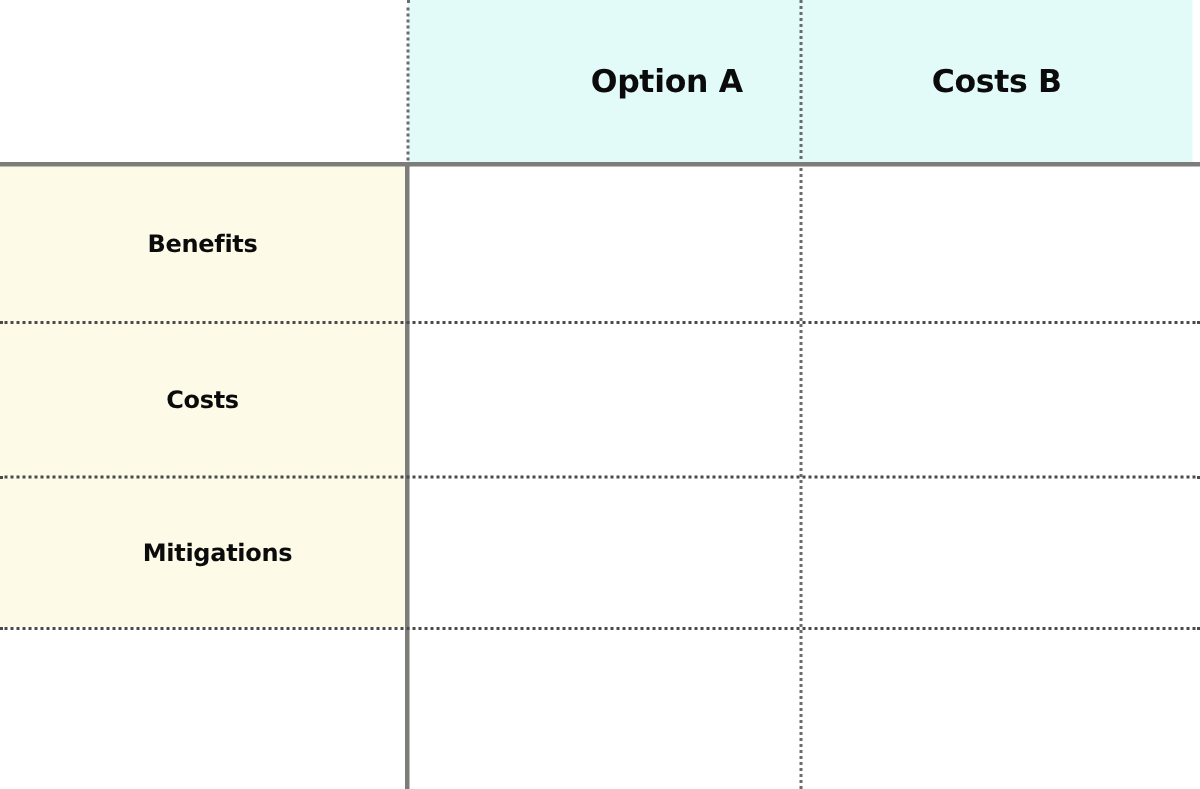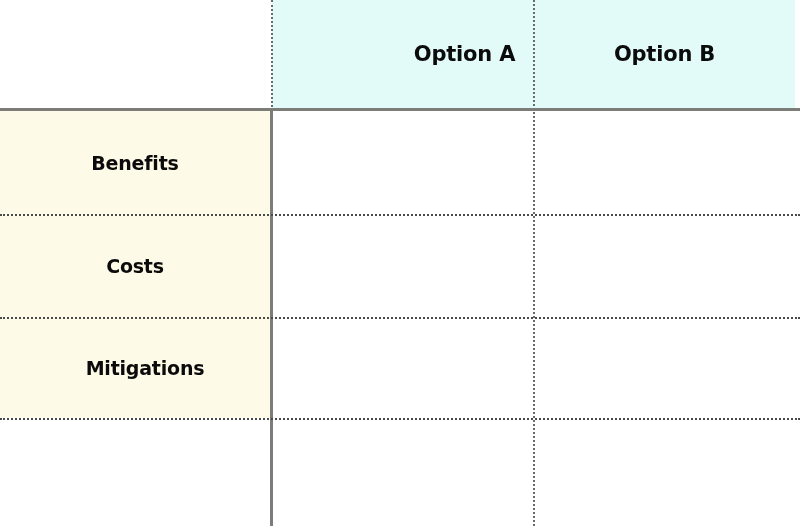--- a/index.html
+++ b/index.html
@@ -71,21 +71,21 @@
     justify-content: center;
     text-align: center;
     color: #0b0b0b;
     font-weight: 800;
     letter-spacing: -0.2px;
   }
   .col-head {
     font-size: 21px;
   }
   .row-head {
-    font-size: 19px;
+    font-size: 16px;
   }
 
   
   .cell-blank {
     position: absolute;
     background: transparent;
   }
 </style>
 </head>
 <body>
@@ -101,23 +101,23 @@
 
   <div class="rule v-dotted" style="left:533px; top:0px; height:526px;"></div>
 
   <div class="rule h-solid" style="top:108px;"></div>
   <div class="rule h-dotted" style="top:214px;"></div>
   <div class="rule h-dotted" style="top:317px;"></div>
   <div class="rule h-dotted" style="top:418px;"></div>
 
   <div class="cell-text" style="left:0px; top:0px; width:271px; height:108px;"></div>
 
-  <div class="cell-text col-head" style="left:288px; top:0px; width:261px; height:108px;padding-left:46px;">Option A</div>
+  <div class="cell-text col-head" style="left:268px; top:0px; width:261px; height:108px;padding-left:46px;">Option A</div>
 
-  <div class="cell-text col-head" style="left:534px; top:0px; width:261px; height:108px;">Option B</div>
+  <div class="cell-text col-head" style="left:534px; top:0px; width:261px; height:108px;">Costs B</div>
 
   <div class="cell-text row-head" style="left:0px; top:111px; width:270px; height:103px;">Benefits</div>
 
   <div class="cell-text row-head" style="left:0px; top:215px; width:270px; height:102px;">Costs</div>
 
   <div class="cell-text row-head" style="left:0px; top:318px; width:290px; height:100px;">Mitigations</div>
 
   <div class="cell-text row-head" style="left:0px; top:419px; width:270px; height:107px;"></div>
 
   <div class="cell-blank" style="left:273px; top:111px; width:259px; height:102px;"></div>

